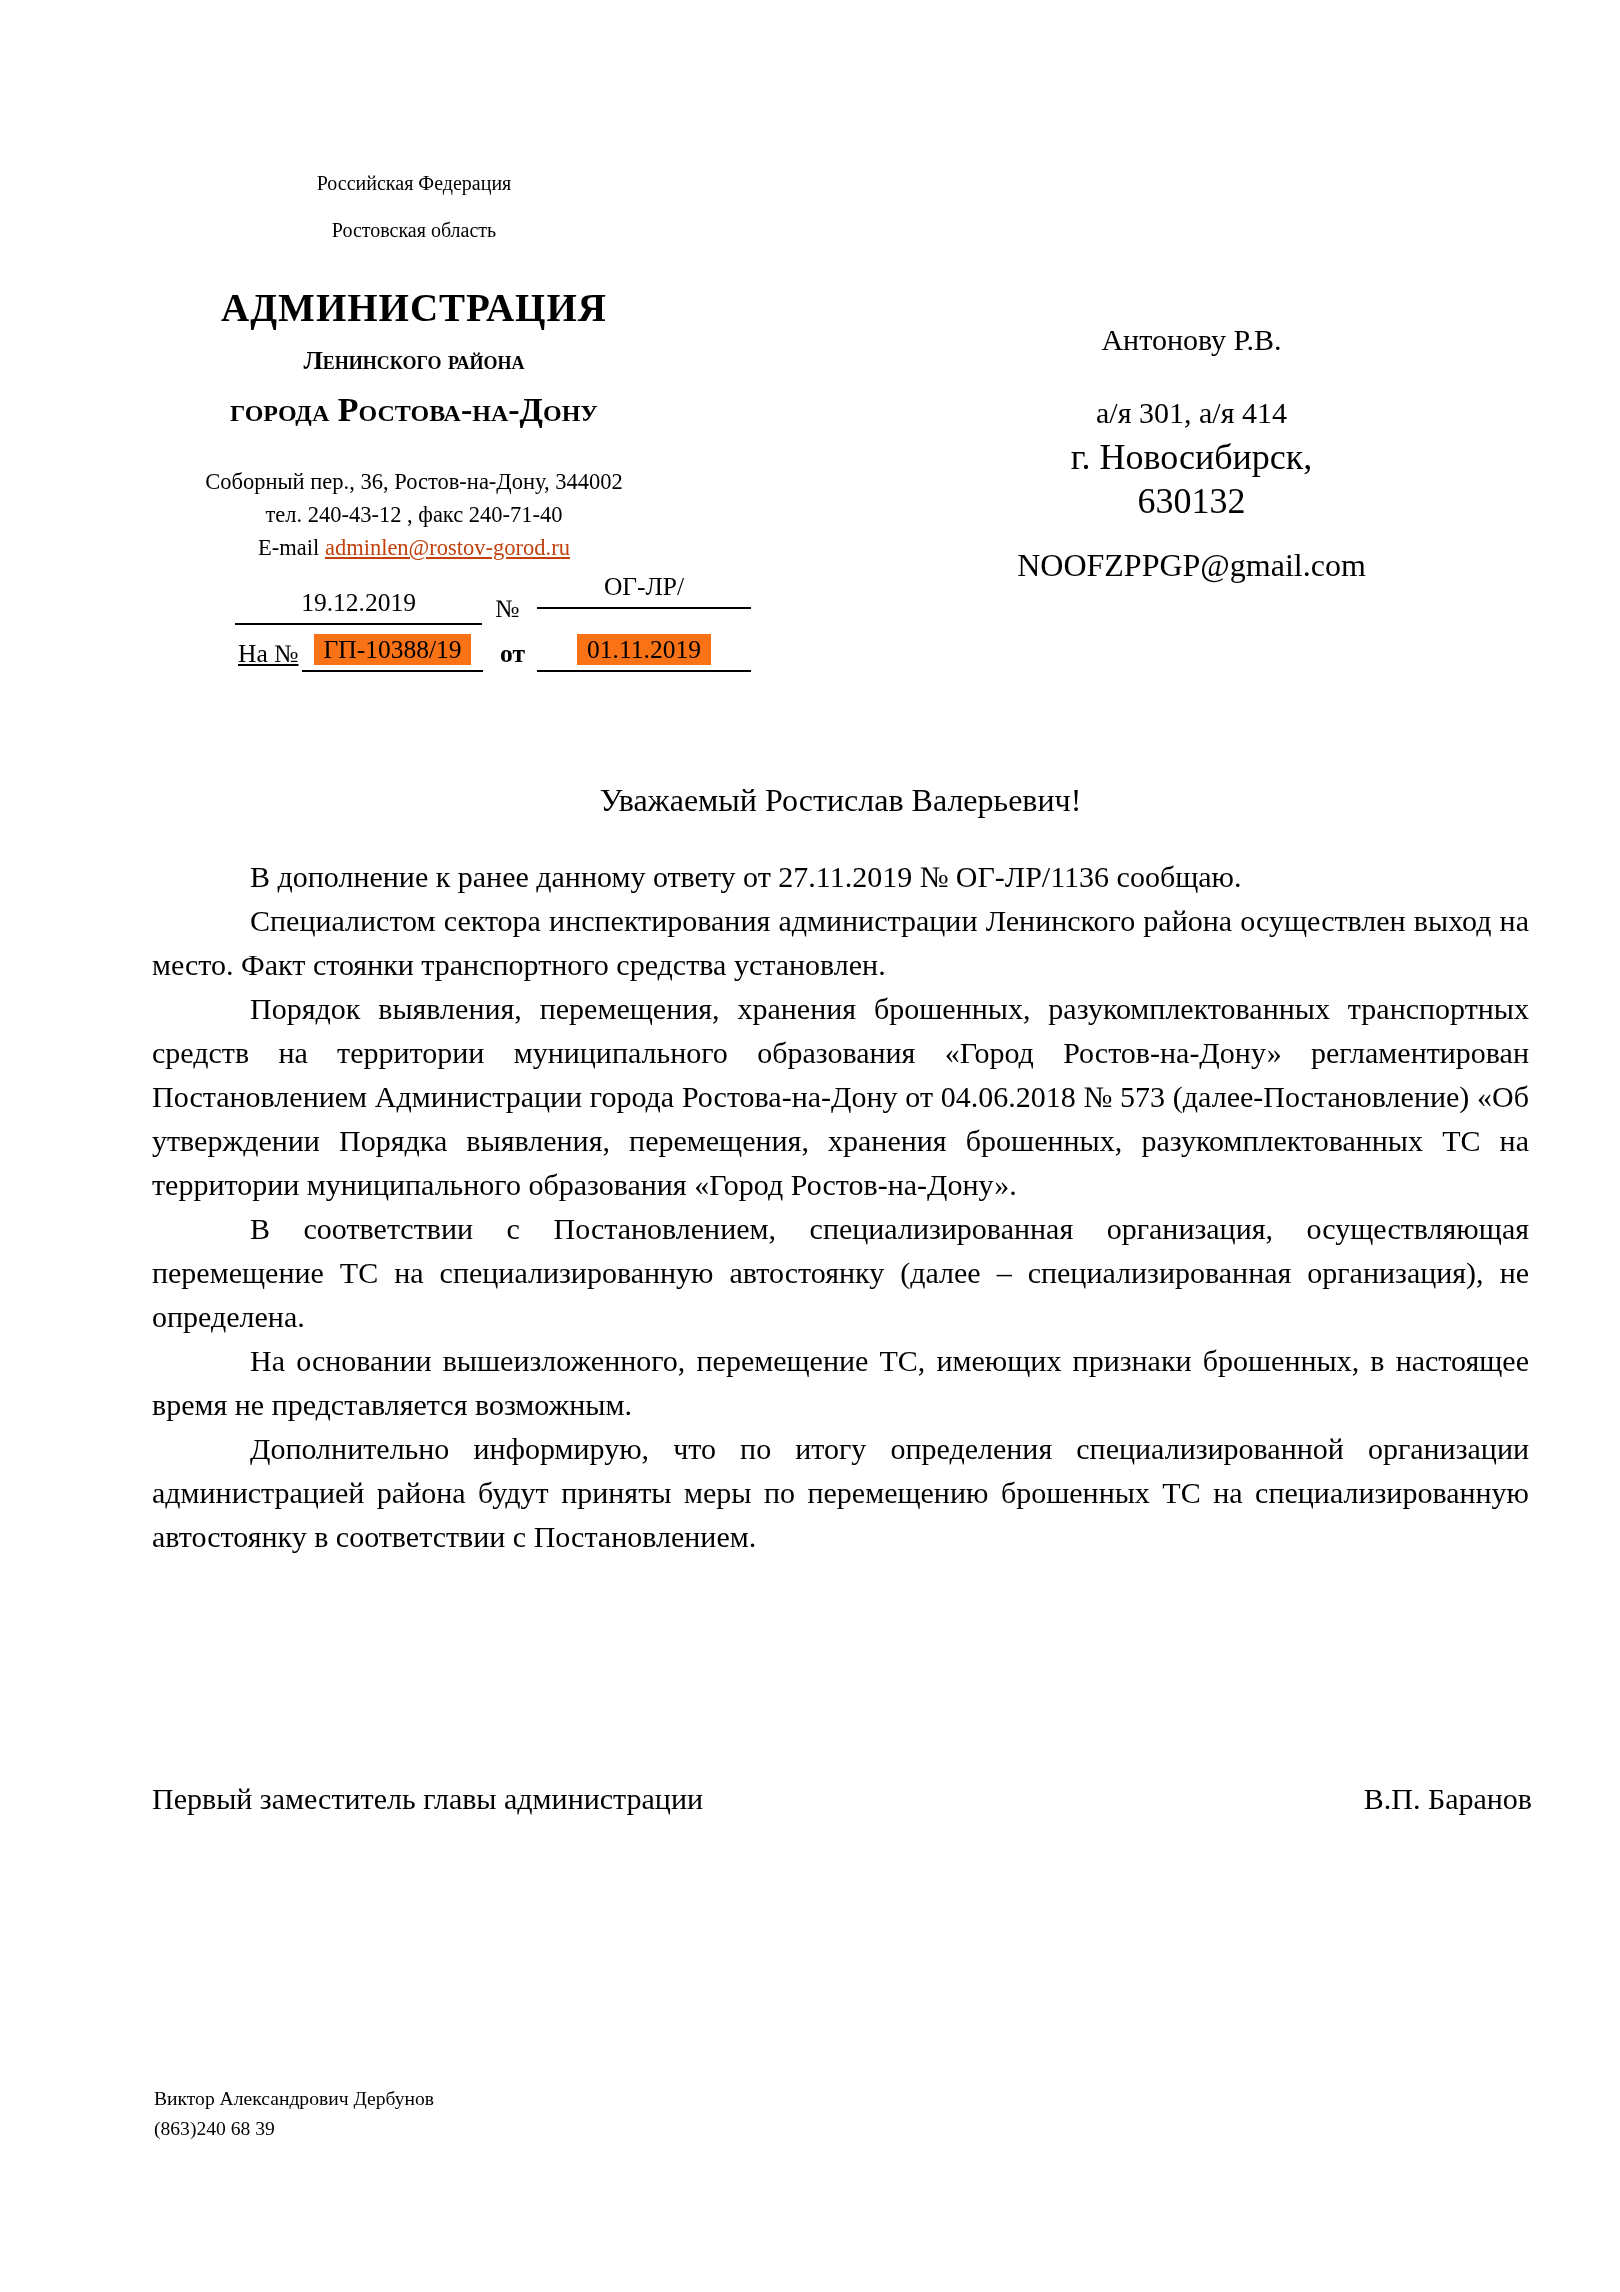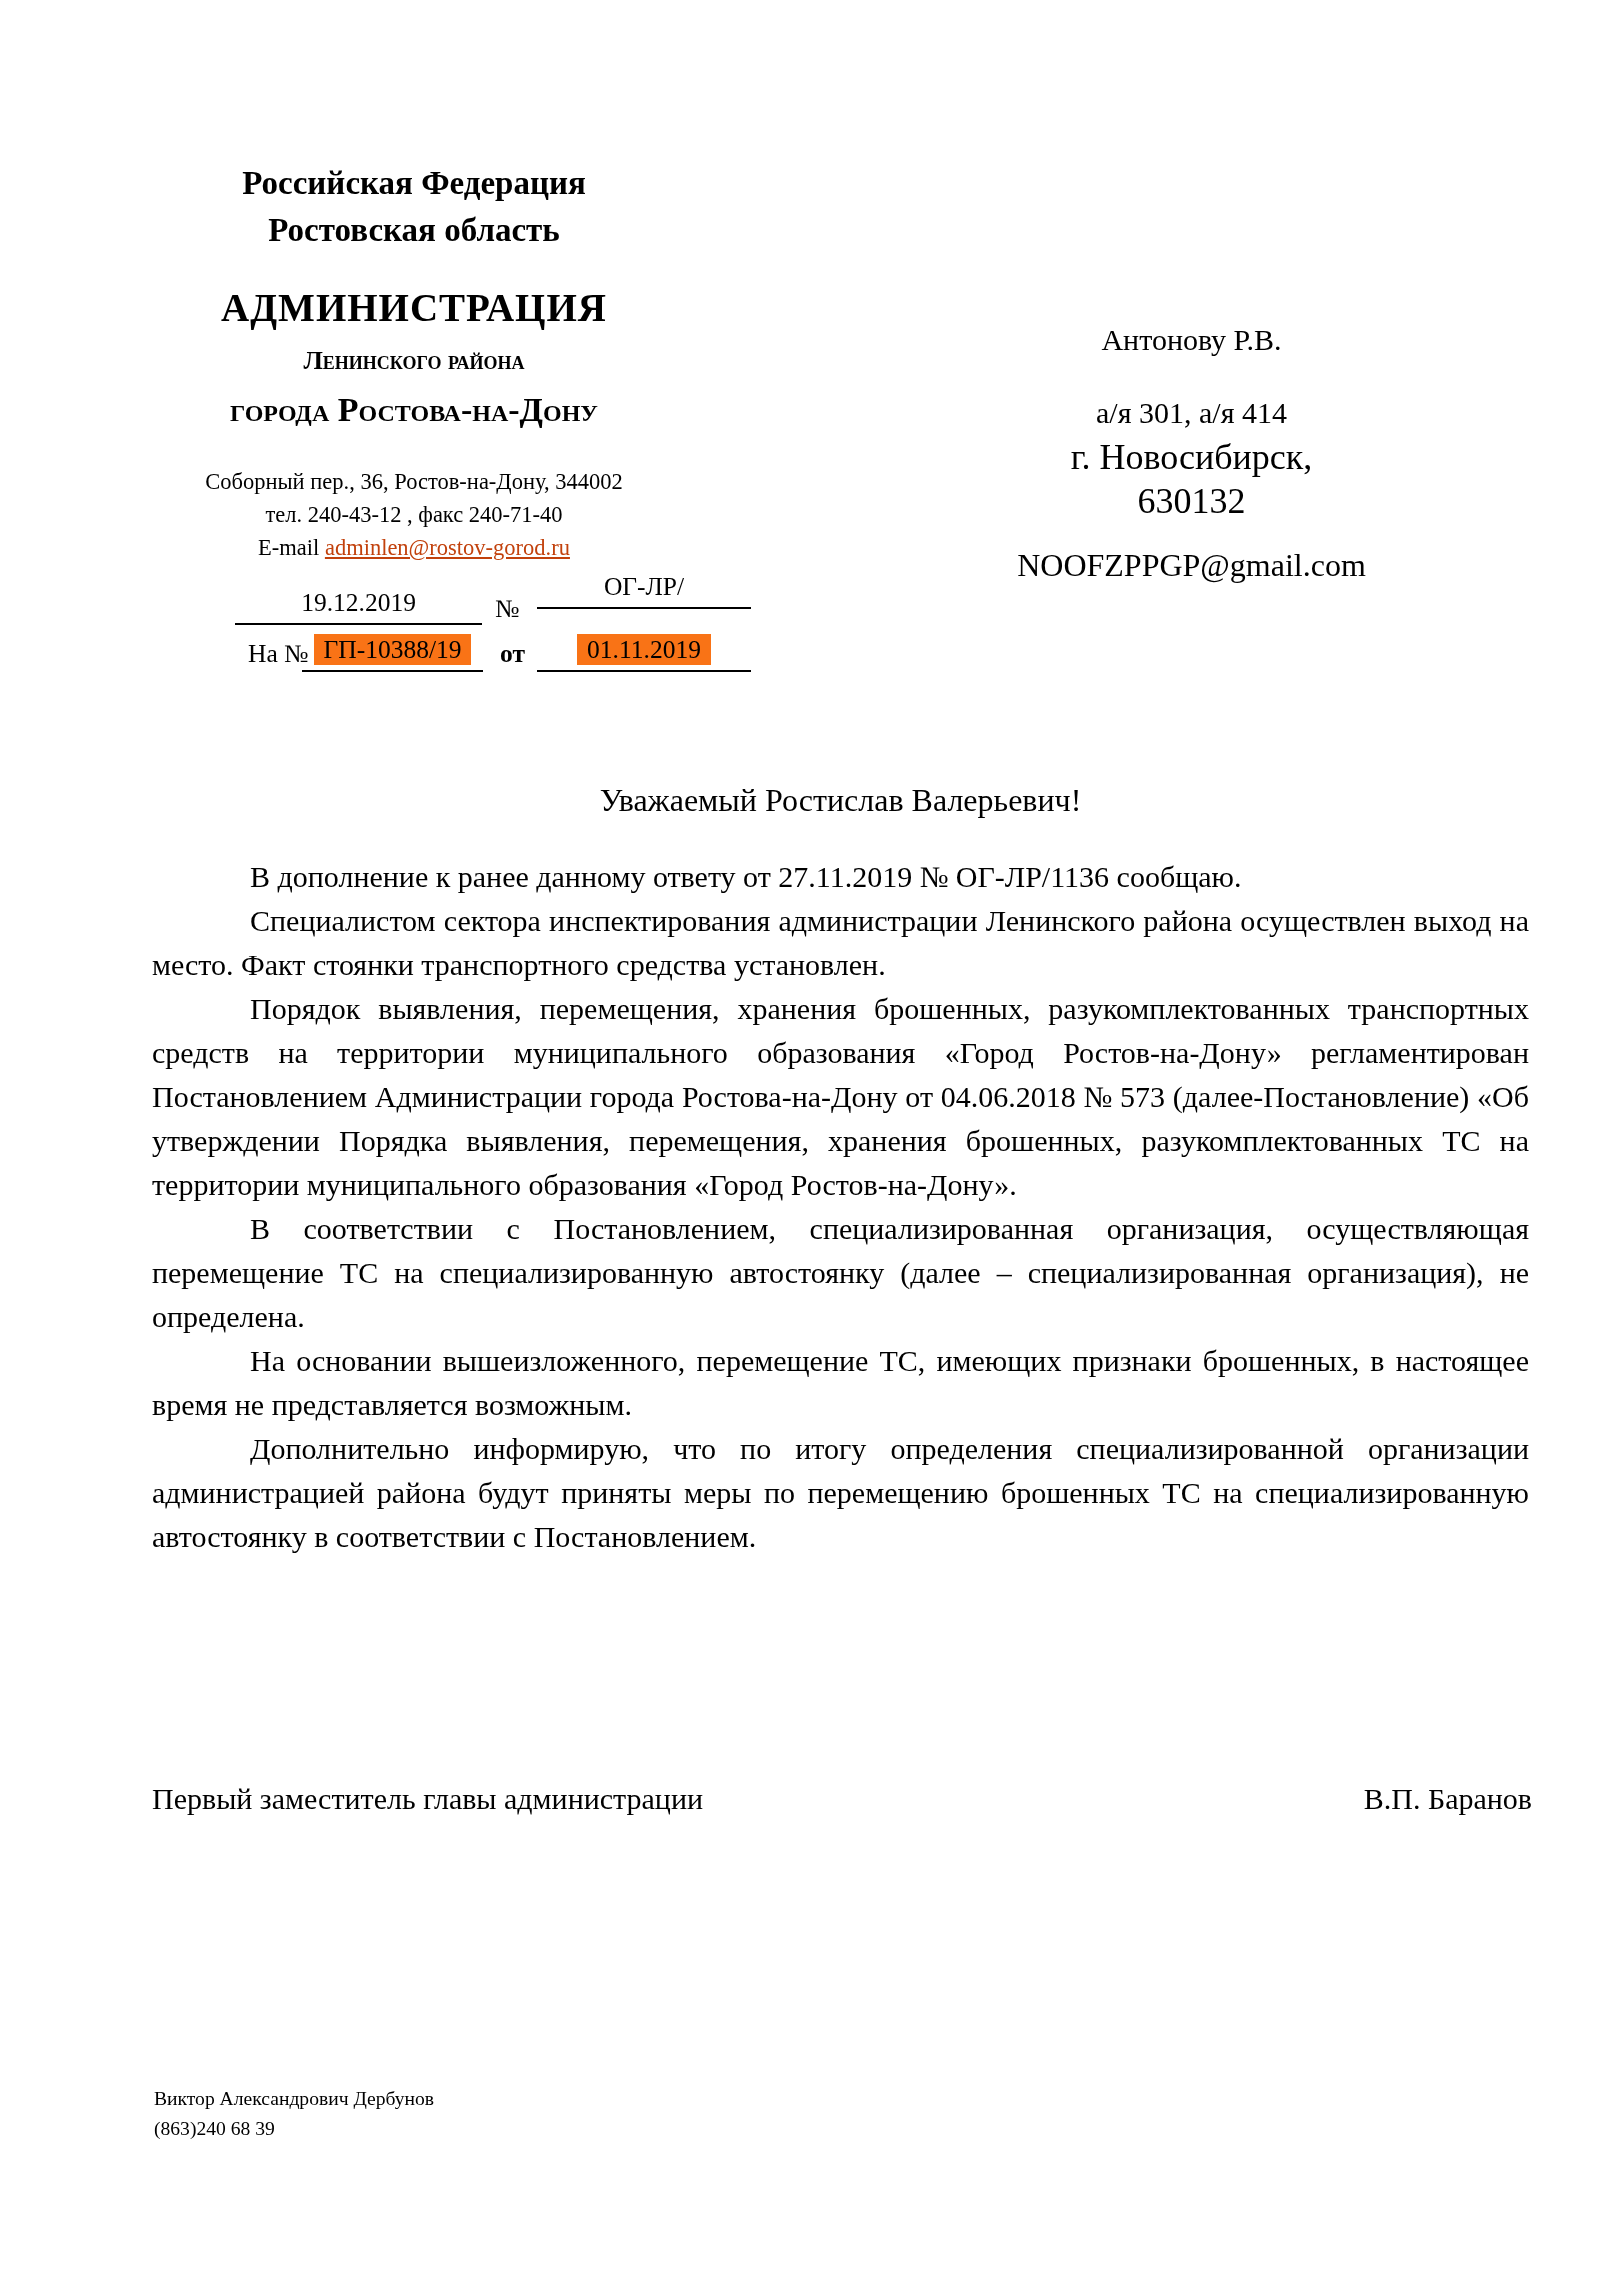--- a/index.html
+++ b/index.html
@@ -12,21 +12,21 @@
     color: #000000;
     overflow: hidden;
   }
   
   .letterhead {
     position: absolute;
     left: 147px; top: 160px;
     width: 534px;
     text-align: center;
   }
-  .lh-country, .lh-region { font-size: 33px; line-height: 47px; font-weight: bold; }
+  .lh-country, .lh-region { font-size: 20px; line-height: 47px; }
   .lh-org {
     margin-top: 29px;
     font-size: 39px; font-weight: bold; letter-spacing: 1px; line-height: 49px;
   }
   .lh-district {
     margin-top: 3.9px;
     font-size: 26px; font-weight: bold; font-variant: small-caps; line-height: 49px;
   }
   .lh-city {
     font-size: 34px; font-weight: bold; font-variant: small-caps; line-height: 49px;
@@ -117,21 +117,21 @@
     <div class="rc-line">г. Новосибирск,</div>
     <div class="rc-line">630132</div>
     <div class="rc-email">NOOFZPPGP@gmail.com</div>
   </div>
 
   <div class="ref">
     <div class="ref-field" style="left:235px; top:588px; width:247px;"><span>19.12.2019</span></div>
     <div class="ref-label" style="left:495px; top:594px;">№</div>
     <div class="ref-field" style="left:537px; top:572px; width:214px;"><span>ОГ-ЛР/</span></div>
 
-    <div class="ref-label" style="left:248px; top:639px;">На №</div>
+    <div class="ref-label" style="left:238px; top:639px;text-decoration:underline;">На №</div>
     <div class="ref-field" style="left:302px; top:635px; width:181px;"><span class="hl">ГП-10388/19</span></div>
     <div class="ref-label" style="left:500px; top:639px;font-weight:bold;">от</div>
     <div class="ref-field" style="left:537px; top:635px; width:214px;"><span class="hl">01.11.2019</span></div>
   </div>
 
   <div class="salutation">Уважаемый Ростислав Валерьевич!</div>
 
   <div class="body-text">
     <p>В дополнение к ранее данному ответу от 27.11.2019 № ОГ-ЛР/1136 сообщаю.</p>
     <p>Специалистом сектора инспектирования администрации Ленинского района осуществлен выход на место. Факт стоянки транспортного средства установлен.</p>

